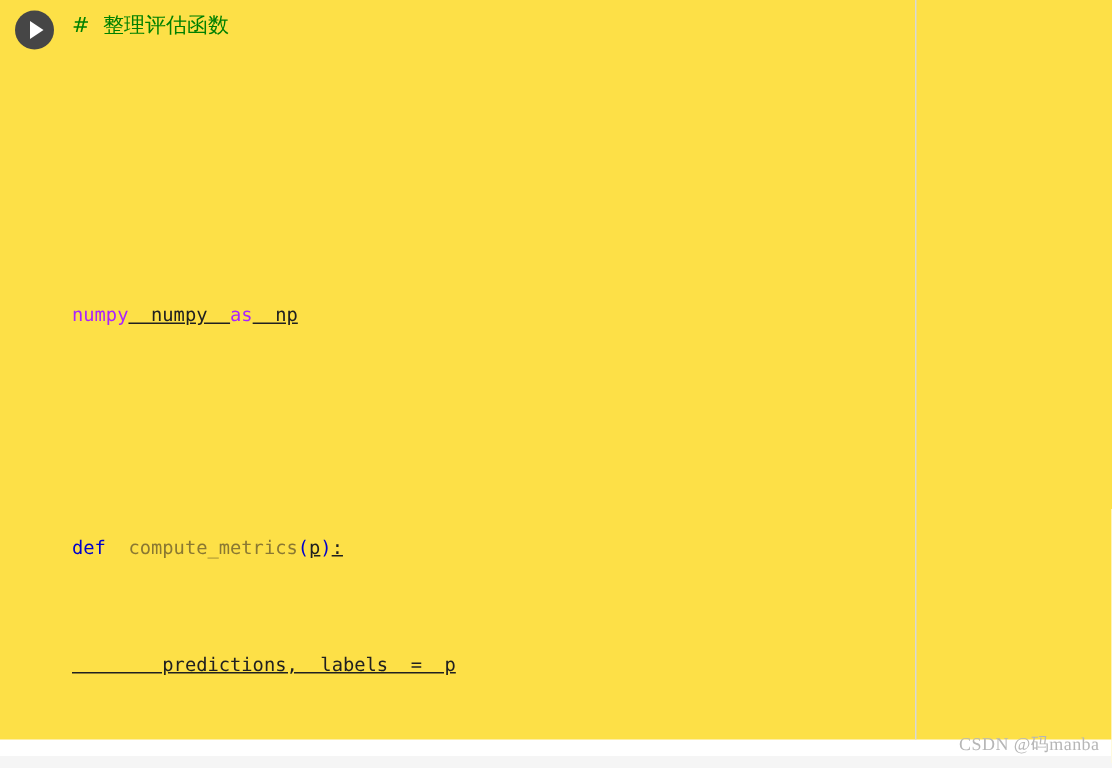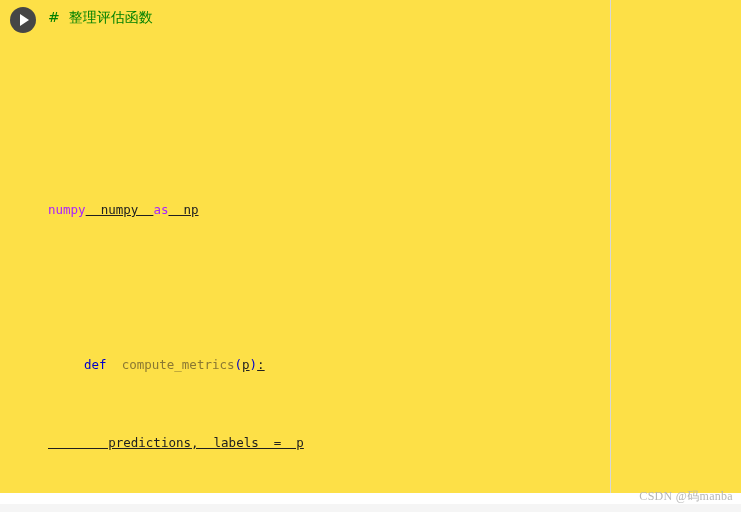--- a/index.html
+++ b/index.html
@@ -102,21 +102,21 @@
     top: 8px;
     font-family: "DejaVu Sans", "Liberation Sans", sans-serif;
     font-size: 14px;
     line-height: 18px;
     color: #008000;
     white-space: pre;
   }
 
   
   .kw   { color: #aa22ff; }          
-  .kwb  { color: #0000cc; margin-left: 36px; }          
+  .kwb  { color: #0000cc; }          
   .fn   { color: #8a7832; margin-top: 24px; }          
   .brk  { color: #0000cc; }          
   .pl   { color: #202020; text-decoration: underline; }          
 
   
   .watermark {
     position: absolute;
     right: 8px;
     top: 488px;
     font-family: Liberation Serif, serif;

